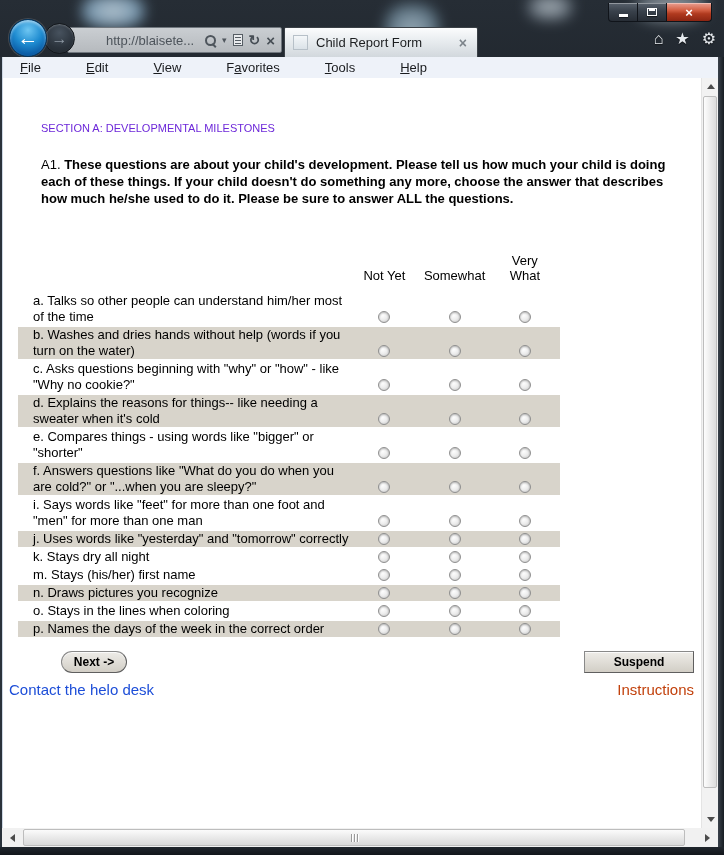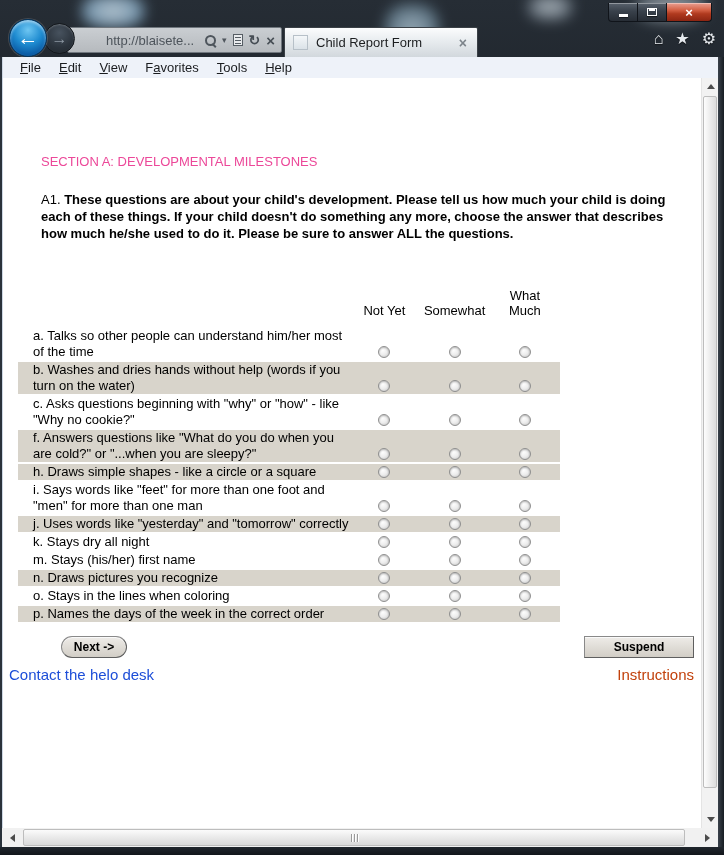--- a/index.html
+++ b/index.html
@@ -59,30 +59,30 @@
       border-radius:2px 2px 0 0; display:flex; align-items:center; padding:0 8px; z-index:13; }
   .favicon { width:15px; height:15px; background:linear-gradient(#f4f7f9,#dbe2e8); border:1px solid #b7c0c8; margin-right:8px; }
   .tab-title { font-size:13px; color:#1c1e20; flex:1; }
   .tab-close { color:#7d848b; font-size:14px; font-weight:bold; padding:0 2px; }
 
   .nav-right { position:absolute; right:8px; top:12px; display:flex; gap:12px; z-index:12; }
   .nav-right span { color:#e6eaee; font-size:16px; line-height:18px; text-shadow:0 1px 1px rgba(0,0,0,.6); }
 
   
   .menubar { position:absolute; left:2px; top:57px; width:716px; height:21px;
-      background:#eef2f9; border-left:1px solid #cdd7e4; display:flex; align-items:center; padding-left:8px; z-index:14; }
+      background:#eef2f9; border-left:1px solid #cdd7e4; display:flex; align-items:center; padding-left:8px; z-index:14;gap:27px; }
   .menu-item { font-size:13px; color:#1a1c1f; padding:1px 9px; }
   .menu-item .ul { text-decoration:underline; }
 
   
   .page { position:absolute; left:2px; top:78px; width:716px; height:750px; background:#fff;
       border-left:1px solid #cdd7e4; z-index:5; }
   .page-inner { position:absolute; left:0; top:0; right:17px; bottom:0; padding-top:44px; overflow:hidden; }
 
-  .section-heading { margin-left:38px; font-size:13px; color:#ec4899;margin-top:32px; }
+  .section-heading { margin-left:38px; font-size:11px; color:#6d28d9; }
   .question { margin:22px 30px 0 38px; font-size:13px; line-height:17px; color:#000; max-width:648px; }
   .question .qnum { font-weight:normal; }
   .question .qtext { font-weight:bold; }
 
   table.qtable { border-collapse:separate; border-spacing:0 2px; margin:44px 0 0 15px; table-layout:fixed; width:542px; font-size:13px; }
   .qtable th { font-weight:normal; vertical-align:bottom; text-align:center; padding-bottom:8px; font-size:13px; }
   .qtable th.lbl { width:330px; }
   .qtable th.col { width:70px; }
   .qtable th .wrapnarrow { display:inline-block; width:44px; }
   .qtable td.lbl { padding-left:15px; line-height:16px; vertical-align:top; }
@@ -196,21 +196,21 @@
       <span class="qnum">A1.</span>
       <span class="qtext">These questions are about your child's development. Please tell us how much your child is doing each of these things. If your child doesn't do something any more, choose the answer that describes how much he/she used to do it. Please be sure to answer ALL the questions.</span>
     </p>
 
     <table class="qtable">
       <thead>
         <tr>
           <th class="lbl"></th>
           <th class="col">Not Yet</th>
           <th class="col">Somewhat</th>
-          <th class="col"><span class="wrapnarrow">What Much</span></th>
+          <th class="col"><span class="wrapnarrow">Very What</span></th>
         </tr>
       </thead>
       <tbody id="rows">
           <tr>
             <td class="lbl">a. Talks so other people can understand him/her most of the time</td>
             <td class="rc"><input type="radio" name="q-a" style=""></td>
             <td class="rc"><input type="radio" name="q-a" style=""></td>
             <td class="rc"><input type="radio" name="q-a" style=""></td>
           </tr>
           <tr class="shaded">
@@ -219,30 +219,36 @@
             <td class="rc"><input type="radio" name="q-b" style=""></td>
             <td class="rc"><input type="radio" name="q-b" style=""></td>
           </tr>
           <tr>
             <td class="lbl">c. Asks questions beginning with "why" or "how" - like "Why no cookie?"</td>
             <td class="rc"><input type="radio" name="q-c" style=""></td>
             <td class="rc"><input type="radio" name="q-c" style=""></td>
             <td class="rc"><input type="radio" name="q-c" style=""></td>
           </tr>
           <tr class="shaded">
+            <td class="lbl">d. Explains the reasons for things-- like needing a sweater when it's cold</td>
+            <td class="rc"><input type="radio" name="q-d" style=""></td>
+            <td class="rc"><input type="radio" name="q-d" style=""></td>
+            <td class="rc"><input type="radio" name="q-d" style=""></td>
+          </tr>
+          <tr>
+            <td class="lbl">e. Compares things - using words like "bigger" or "shorter"</td>
+            <td class="rc"><input type="radio" name="q-e" style=""></td>
+            <td class="rc"><input type="radio" name="q-e" style=""></td>
+            <td class="rc"><input type="radio" name="q-e" style=""></td>
+          </tr>
+          <tr class="shaded">
             <td class="lbl">f. Answers questions like "What do you do when you are cold?" or "...when you are sleepy?"</td>
             <td class="rc"><input type="radio" name="q-f" style=""></td>
             <td class="rc"><input type="radio" name="q-f" style=""></td>
             <td class="rc"><input type="radio" name="q-f" style=""></td>
-          </tr>
-          <tr class="shaded">
-            <td class="lbl">h. Draws simple shapes - like a circle or a square</td>
-            <td class="rc"><input type="radio" name="q-h" style=""></td>
-            <td class="rc"><input type="radio" name="q-h" style=""></td>
-            <td class="rc"><input type="radio" name="q-h" style=""></td>
           </tr>
           <tr>
             <td class="lbl">i. Says words like "feet" for more than one foot and "men" for more than one man</td>
             <td class="rc"><input type="radio" name="q-i" style=""></td>
             <td class="rc"><input type="radio" name="q-i" style=""></td>
             <td class="rc"><input type="radio" name="q-i" style=""></td>
           </tr>
           <tr class="shaded">
             <td class="lbl">j. Uses words like "yesterday" and "tomorrow" correctly</td>
             <td class="rc"><input type="radio" name="q-j" style=""></td>

